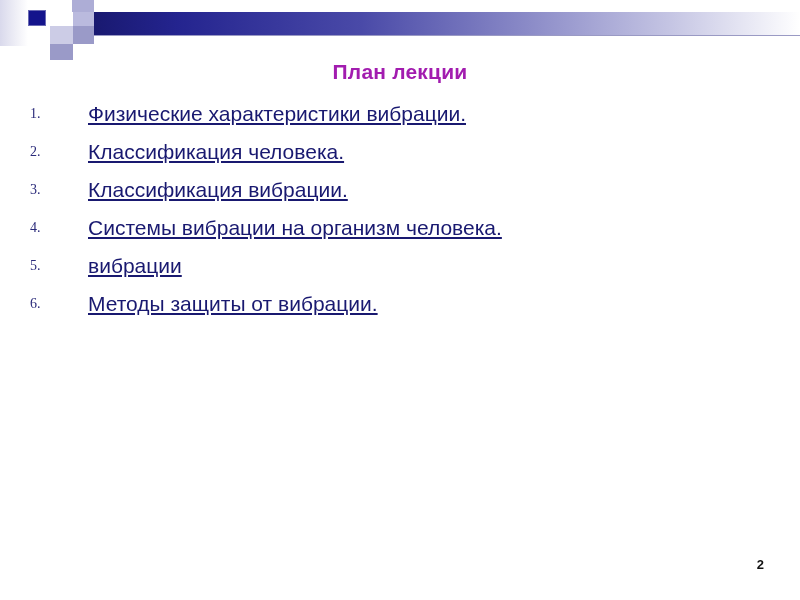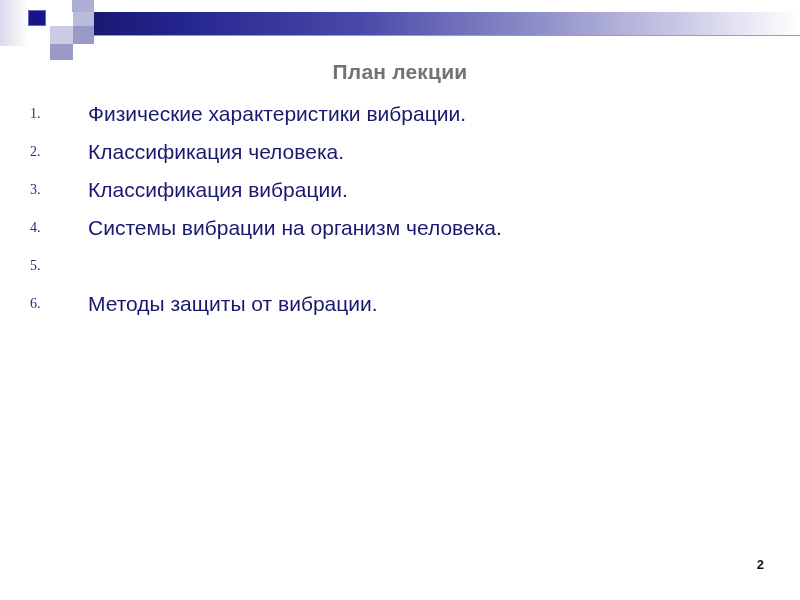--- a/index.html
+++ b/index.html
@@ -117,21 +117,21 @@
   
   .slide-title {
     position: absolute;
     left: 0;
     top: 60px;
     width: 800px;
     text-align: center;
     font-family: "Liberation Sans", sans-serif;
     font-weight: bold;
     font-size: 21px;
-    color: #737373;
+    color: #a21caf;
     letter-spacing: 0.2px;
   }
 
   
   .list {
     position: absolute;
     left: 26px;
     top: 98px;
     width: 720px;
   }
@@ -152,20 +152,21 @@
     padding-left: 4px;
     box-sizing: border-box;
   }
 
   .item-text {
     flex: 1 1 auto;
     font-family: "Liberation Sans", sans-serif;
     font-size: 21px;
     color: #191970;
     line-height: 31px;
+    text-decoration: underline;
   }
 
   .item-text.justify {
     text-align: justify;
     max-width: 600px;
   }
   .item-text.justify > .ln1 {
     display: block;
     text-align: justify;
     text-align-last: justify;
@@ -222,20 +223,21 @@
     </div>
 
     <div class="list-item">
       <span class="item-num">4.</span>
       <span class="item-text">Системы вибрации на организм человека.</span>
     </div>
 
     <div class="list-item">
       <span class="item-num">5.</span>
       <span class="item-text justify">
+        <span class="ln2">вибрации</span>
       </span>
     </div>
 
     <div class="list-item">
       <span class="item-num">6.</span>
       <span class="item-text">Методы защиты от вибрации.</span>
     </div>
 
   </div>
 

